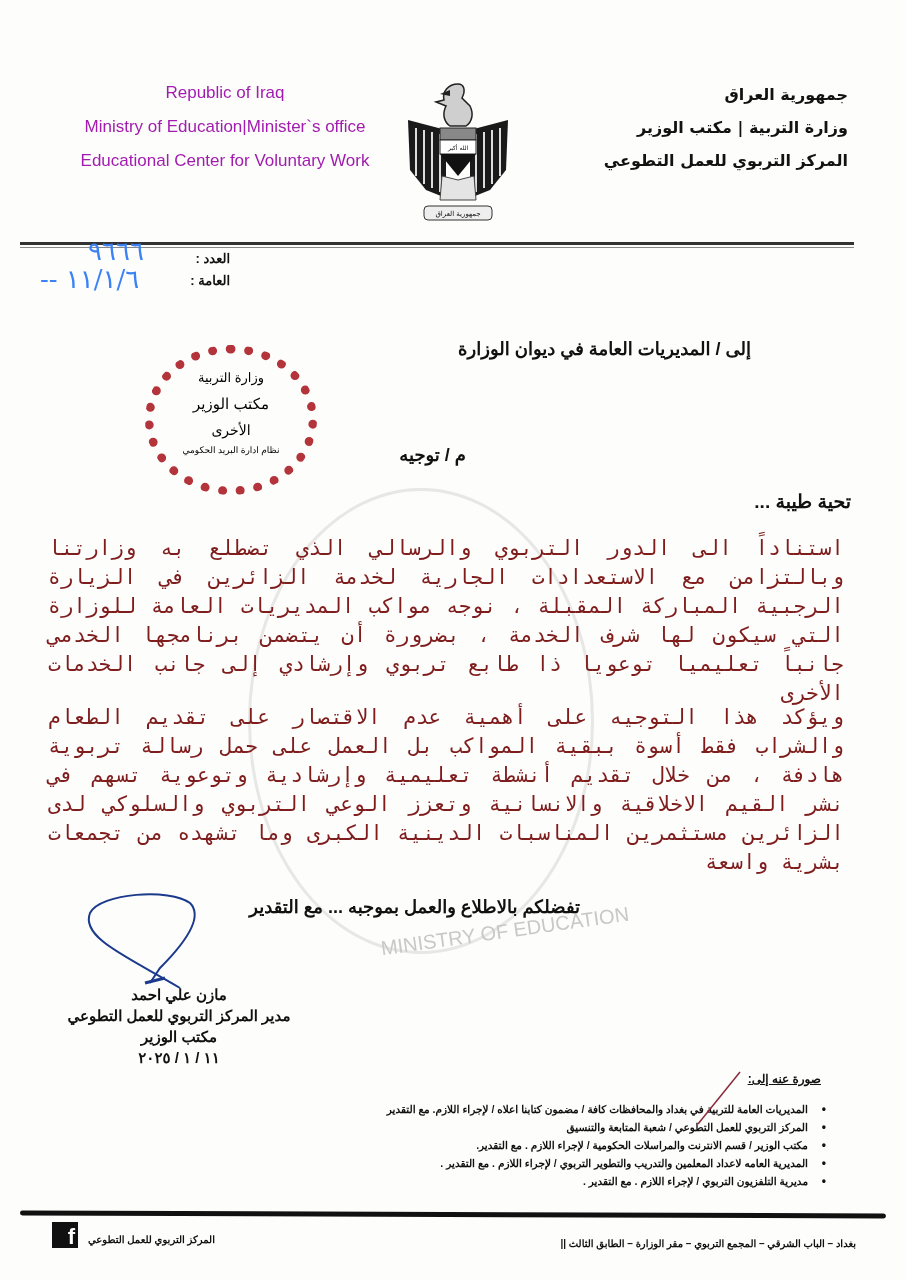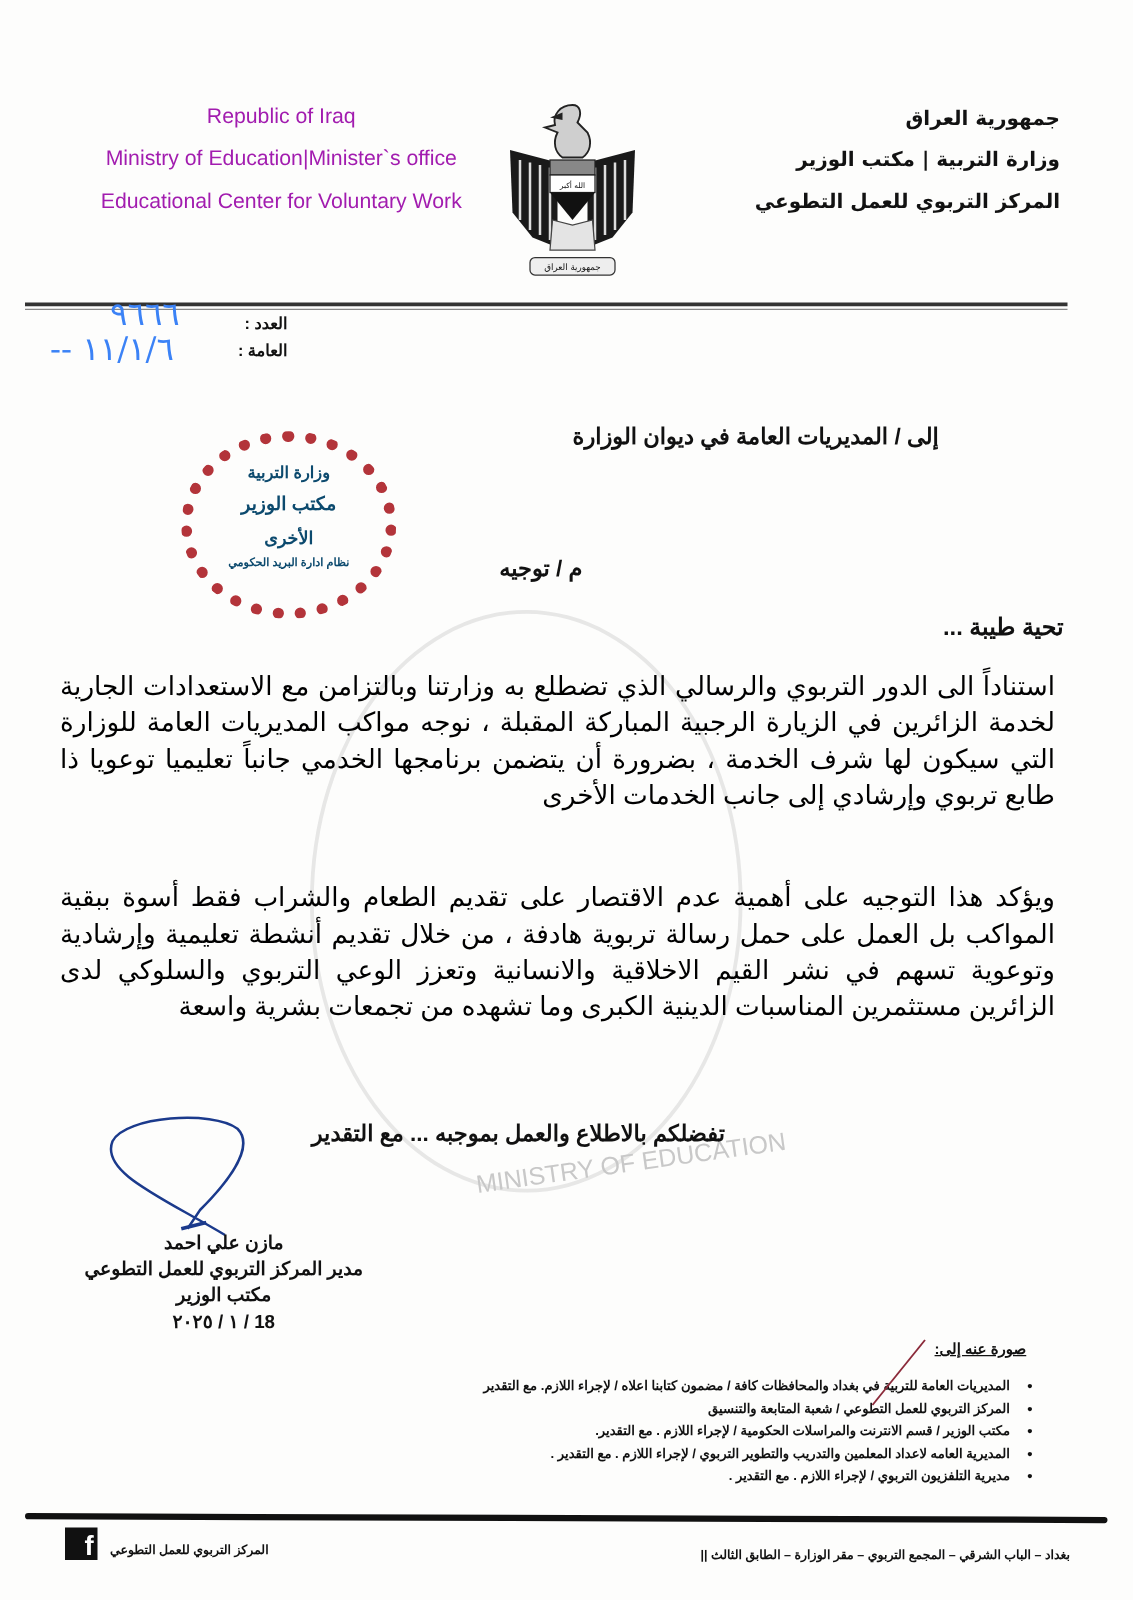--- a/index.html
+++ b/index.html
@@ -12,39 +12,39 @@
              font-weight:bold; font-size:16px; line-height:33px; color:#121212; }
   .emblem { left:402px; top:80px; width:112px; height:150px; }
   .rule1 { left:20px; top:242px; width:834px; height:3px; background:#333; }
   .rule1b { left:20px; top:247px; width:834px; height:1px; background:#888; }
   .meta-wrap { left:150px; top:248px; width:80px; direction:rtl; font-family:"Liberation Sans", sans-serif; font-weight:bold; font-size:13px; line-height:22px; text-align:right; }
   .hand { color:#3b82f6; font-family:"DejaVu Serif", serif; }
   .to { right:155px; top:338px; direction:rtl; font-family:"Liberation Sans", sans-serif; font-weight:bold; font-size:18px; }
   .subject { right:440px; top:444px; direction:rtl; font-family:"Liberation Sans", sans-serif; font-weight:bold; font-size:18px; }
   .greet { right:55px; top:490px; direction:rtl; font-family:"Liberation Sans", sans-serif; font-weight:bold; font-size:19px; }
   .para { left:48px; width:796px; direction:rtl; text-align:justify; text-align-last:right;
-          font-family:Liberation Sans, sans-serif; font-size:21px; line-height:29px; color:#000000; }
+          font-family:Liberation Mono, monospace; font-size:21px; line-height:29px; color:#7f1d1d; }
   .p1 { top:535px; }
   .p2 { top:704px; }
   .closing { right:326px; top:896px; direction:rtl; font-family:"Liberation Sans", sans-serif; font-weight:bold; font-size:18px; }
   .signer { left:44px; top:984px; width:270px; text-align:center; direction:rtl;
             font-family:"Liberation Sans", sans-serif; font-weight:bold; font-size:15px; line-height:21px; }
   .cc-title { right:85px; top:1072px; direction:rtl; font-family:"Liberation Sans", sans-serif; font-weight:bold; font-size:12px; text-decoration:underline; }
   .cc-list { right:80px; top:1100px; direction:rtl; margin:0; padding:0 18px 0 0; list-style:none;
              font-family:"Liberation Sans", sans-serif; font-weight:bold; font-size:10.5px; line-height:18px; text-align:right; }
   .cc-list li { position:relative; }
   .cc-list li::before { content:"•"; position:absolute; right:-18px; font-size:12px; }
   .rule2 { left:20px; top:1212px; width:866px; height:5px; background:#111; border-radius:3px; transform:rotate(0.2deg); }
   .fb { left:52px; top:1222px; width:26px; height:26px; background:#111; color:#fff; font-family:"Liberation Sans", sans-serif;
         font-weight:bold; font-size:22px; line-height:30px; text-align:right; padding-right:3px; box-sizing:border-box; }
   .fb-label { left:88px; top:1234px; direction:rtl; font-family:"Liberation Sans", sans-serif; font-weight:bold; font-size:10px; }
   .address { right:50px; top:1238px; direction:rtl; font-family:"Liberation Sans", sans-serif; font-weight:bold; font-size:10px;text-align:right; }
   .stamp-red { left:145px; top:345px; width:172px; height:150px; border-radius:50%;
-               border:9px dotted #b3343a; box-sizing:border-box; color:#0c4a6e; direction:rtl; text-align:center;
-               font-family:"Liberation Sans", sans-serif; font-weight:bold; }
+               border:9px dotted #b3343a; box-sizing:border-box; color:#000000; direction:rtl; text-align:center;
+               font-family:"Liberation Sans", sans-serif; font-weight:normal; }
   .stamp-red div { line-height:20px; }
   .watermark { left:248px; top:488px; width:340px; height:460px; border-radius:50%; border:3px solid #ddd; opacity:0.7; }
   .watermark-text { left:380px; top:920px; color:#c8c8c8; font-family:"Liberation Sans", sans-serif; font-size:20px; transform:rotate(-8deg); }
 </style>
 </head>
 <body>
 
 <div class="abs en-head">
   <div>Republic of Iraq</div>
   <div>Ministry of Education|Minister`s office</div>
@@ -111,21 +111,21 @@
 <div class="abs closing">تفضلكم بالاطلاع والعمل بموجبه ... مع التقدير</div>
 
 <svg class="abs" style="left:70px;top:888px;width:160px;height:110px;" viewBox="0 0 160 110">
   <path d="M110 100 C60 70 10 50 20 25 C30 5 100 0 120 15 C135 30 110 60 90 80 L80 95" fill="none" stroke="#1b3a8c" stroke-width="2"></path>
   <path d="M75 95 L95 90" stroke="#1b3a8c" stroke-width="3"></path>
 </svg>
 <div class="abs signer">
   <div>مازن علي احمد</div>
   <div>مدير المركز التربوي للعمل التطوعي</div>
   <div>مكتب الوزير</div>
-  <div>18 / ١ / ٢٠٢٥</div>
+  <div>١١ / ١ / ٢٠٢٥</div>
 </div>
 
 <div class="abs cc-title">صورة عنه إلى:</div>
 <ul class="abs cc-list">
   <li>المديريات العامة للتربية في بغداد والمحافظات كافة / مضمون كتابنا اعلاه / لإجراء اللازم. مع التقدير</li>
   <li>المركز التربوي للعمل التطوعي / شعبة المتابعة والتنسيق</li>
   <li>مكتب الوزير / قسم الانترنت والمراسلات الحكومية / لإجراء اللازم . مع التقدير.</li>
   <li>المديرية العامه لاعداد المعلمين والتدريب والتطوير التربوي / لإجراء اللازم . مع التقدير .</li>
   <li>مديرية التلفزيون التربوي / لإجراء اللازم . مع التقدير .</li>
 </ul>

